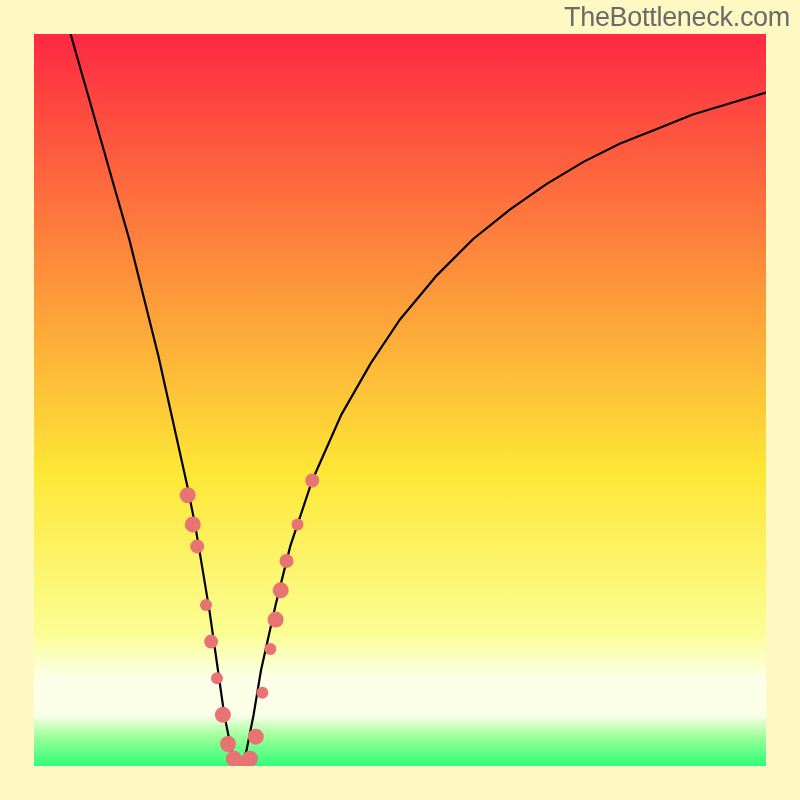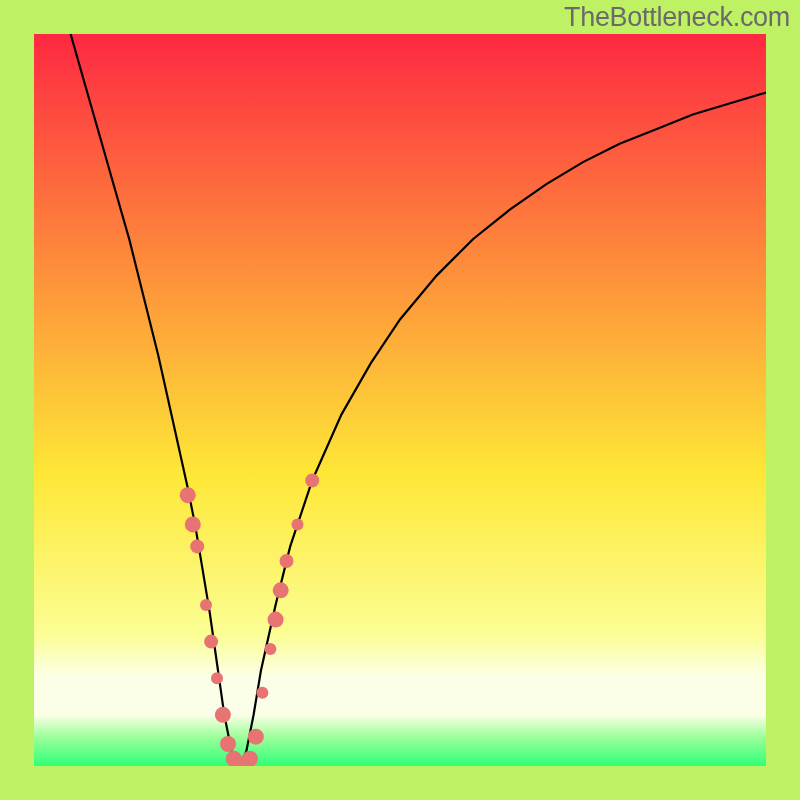--- a/index.html
+++ b/index.html
@@ -7,21 +7,21 @@
     padding: 0;
     width: 800px;
     height: 800px;
     overflow: hidden;
     background: #000;
     font-family: Arial, Helvetica, sans-serif;
   }
   .frame {
     position: absolute;
     inset: 0;
-    background: #bef264;
+    background: #fef9c3;
   }
   .plot {
     position: absolute;
     left: 34px;
     top: 34px;
     width: 732px;
     height: 732px;
     overflow: hidden;
   }
   .gradient {

